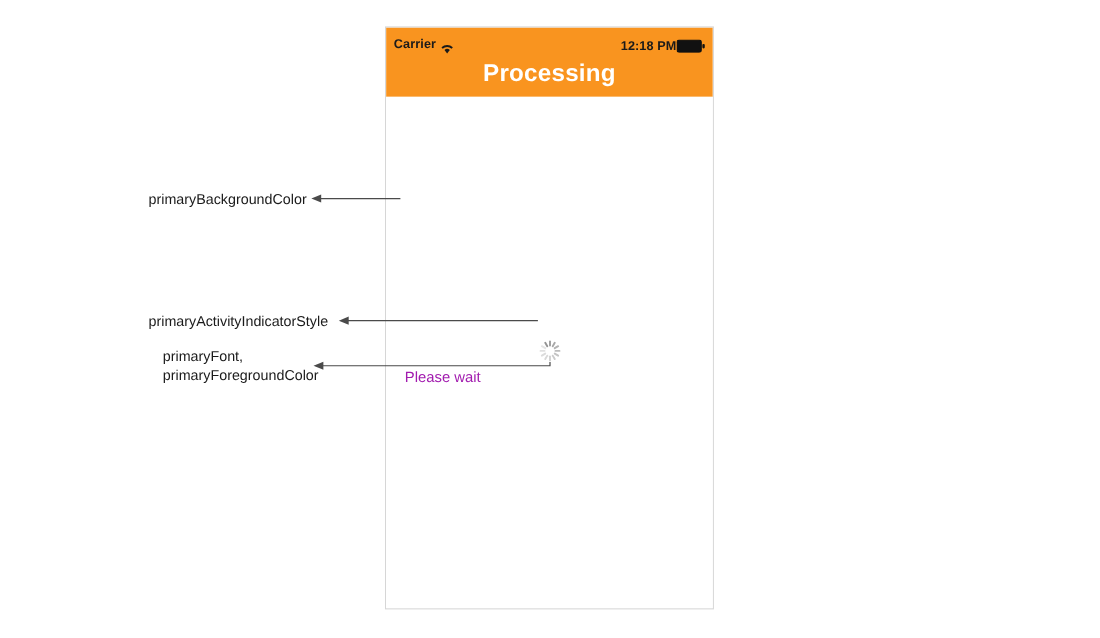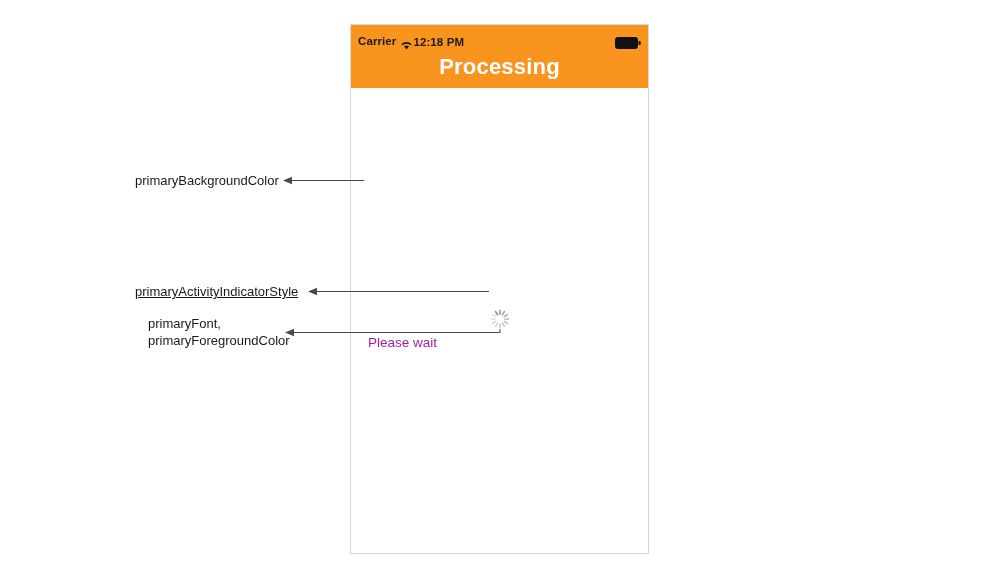--- a/index.html
+++ b/index.html
@@ -50,21 +50,21 @@
     box-sizing: border-box;
   }
   .status-left {
     display: flex;
     align-items: center;
     gap: 4px;
     flex: 0 0 auto;
   }
   .status-center {
     flex: 1 1 auto;
-    text-align: left;
+    text-align: right;
   }
   .status-right {
     flex: 0 0 auto;
     display: flex;
     align-items: center;
     justify-content: flex-end;
   }
   #carrier-label {
     font-size: 11.5px;
     font-weight: bold;
@@ -139,21 +139,21 @@
   
   .annot-label {
     position: absolute;
     font-size: 13px;
     color: #1a1a1a;
     line-height: 16.5px;
     white-space: pre;
     text-align: left;
   }
   #annot-bg-label   { left: 135px; top: 173px; }
-  #annot-spin-label { left: 135px; top: 284px; text-decoration: underline; }
+  #annot-spin-label { left: 135px; top: 284px; }
   #annot-font-label { left: 148px; top: 316px; }
 
   #annot-svg {
     position: absolute;
     left: 0;
     top: 0;
     width: 1000px;
     height: 580px;
     pointer-events: none;
   }

